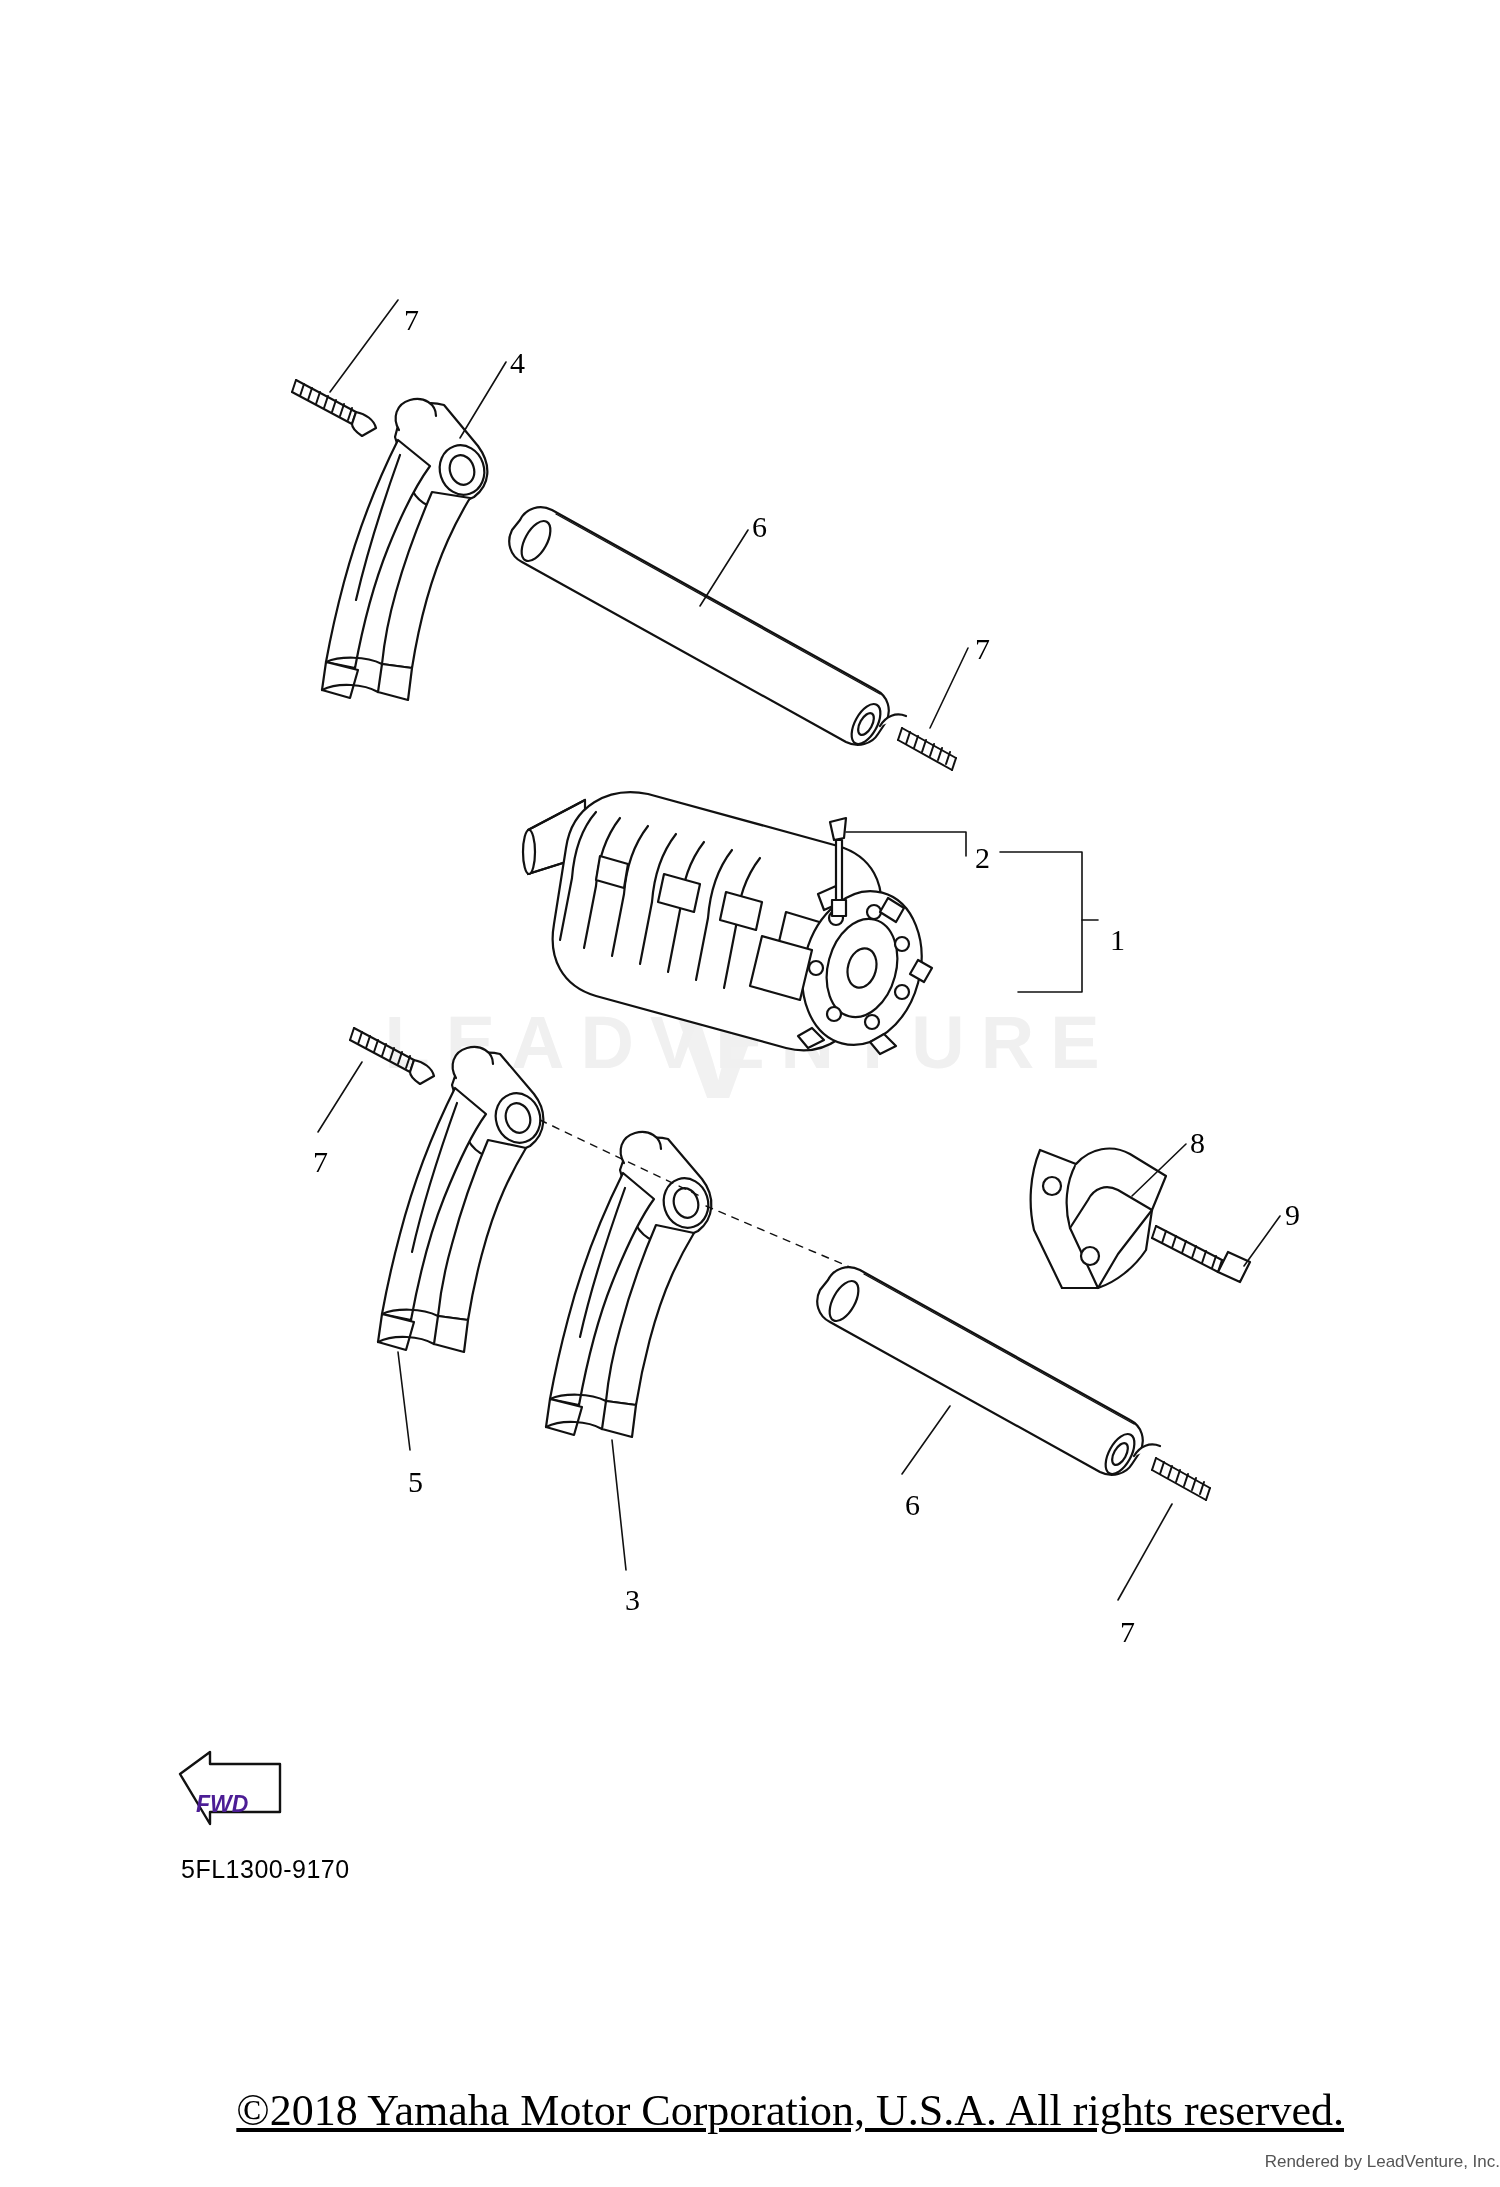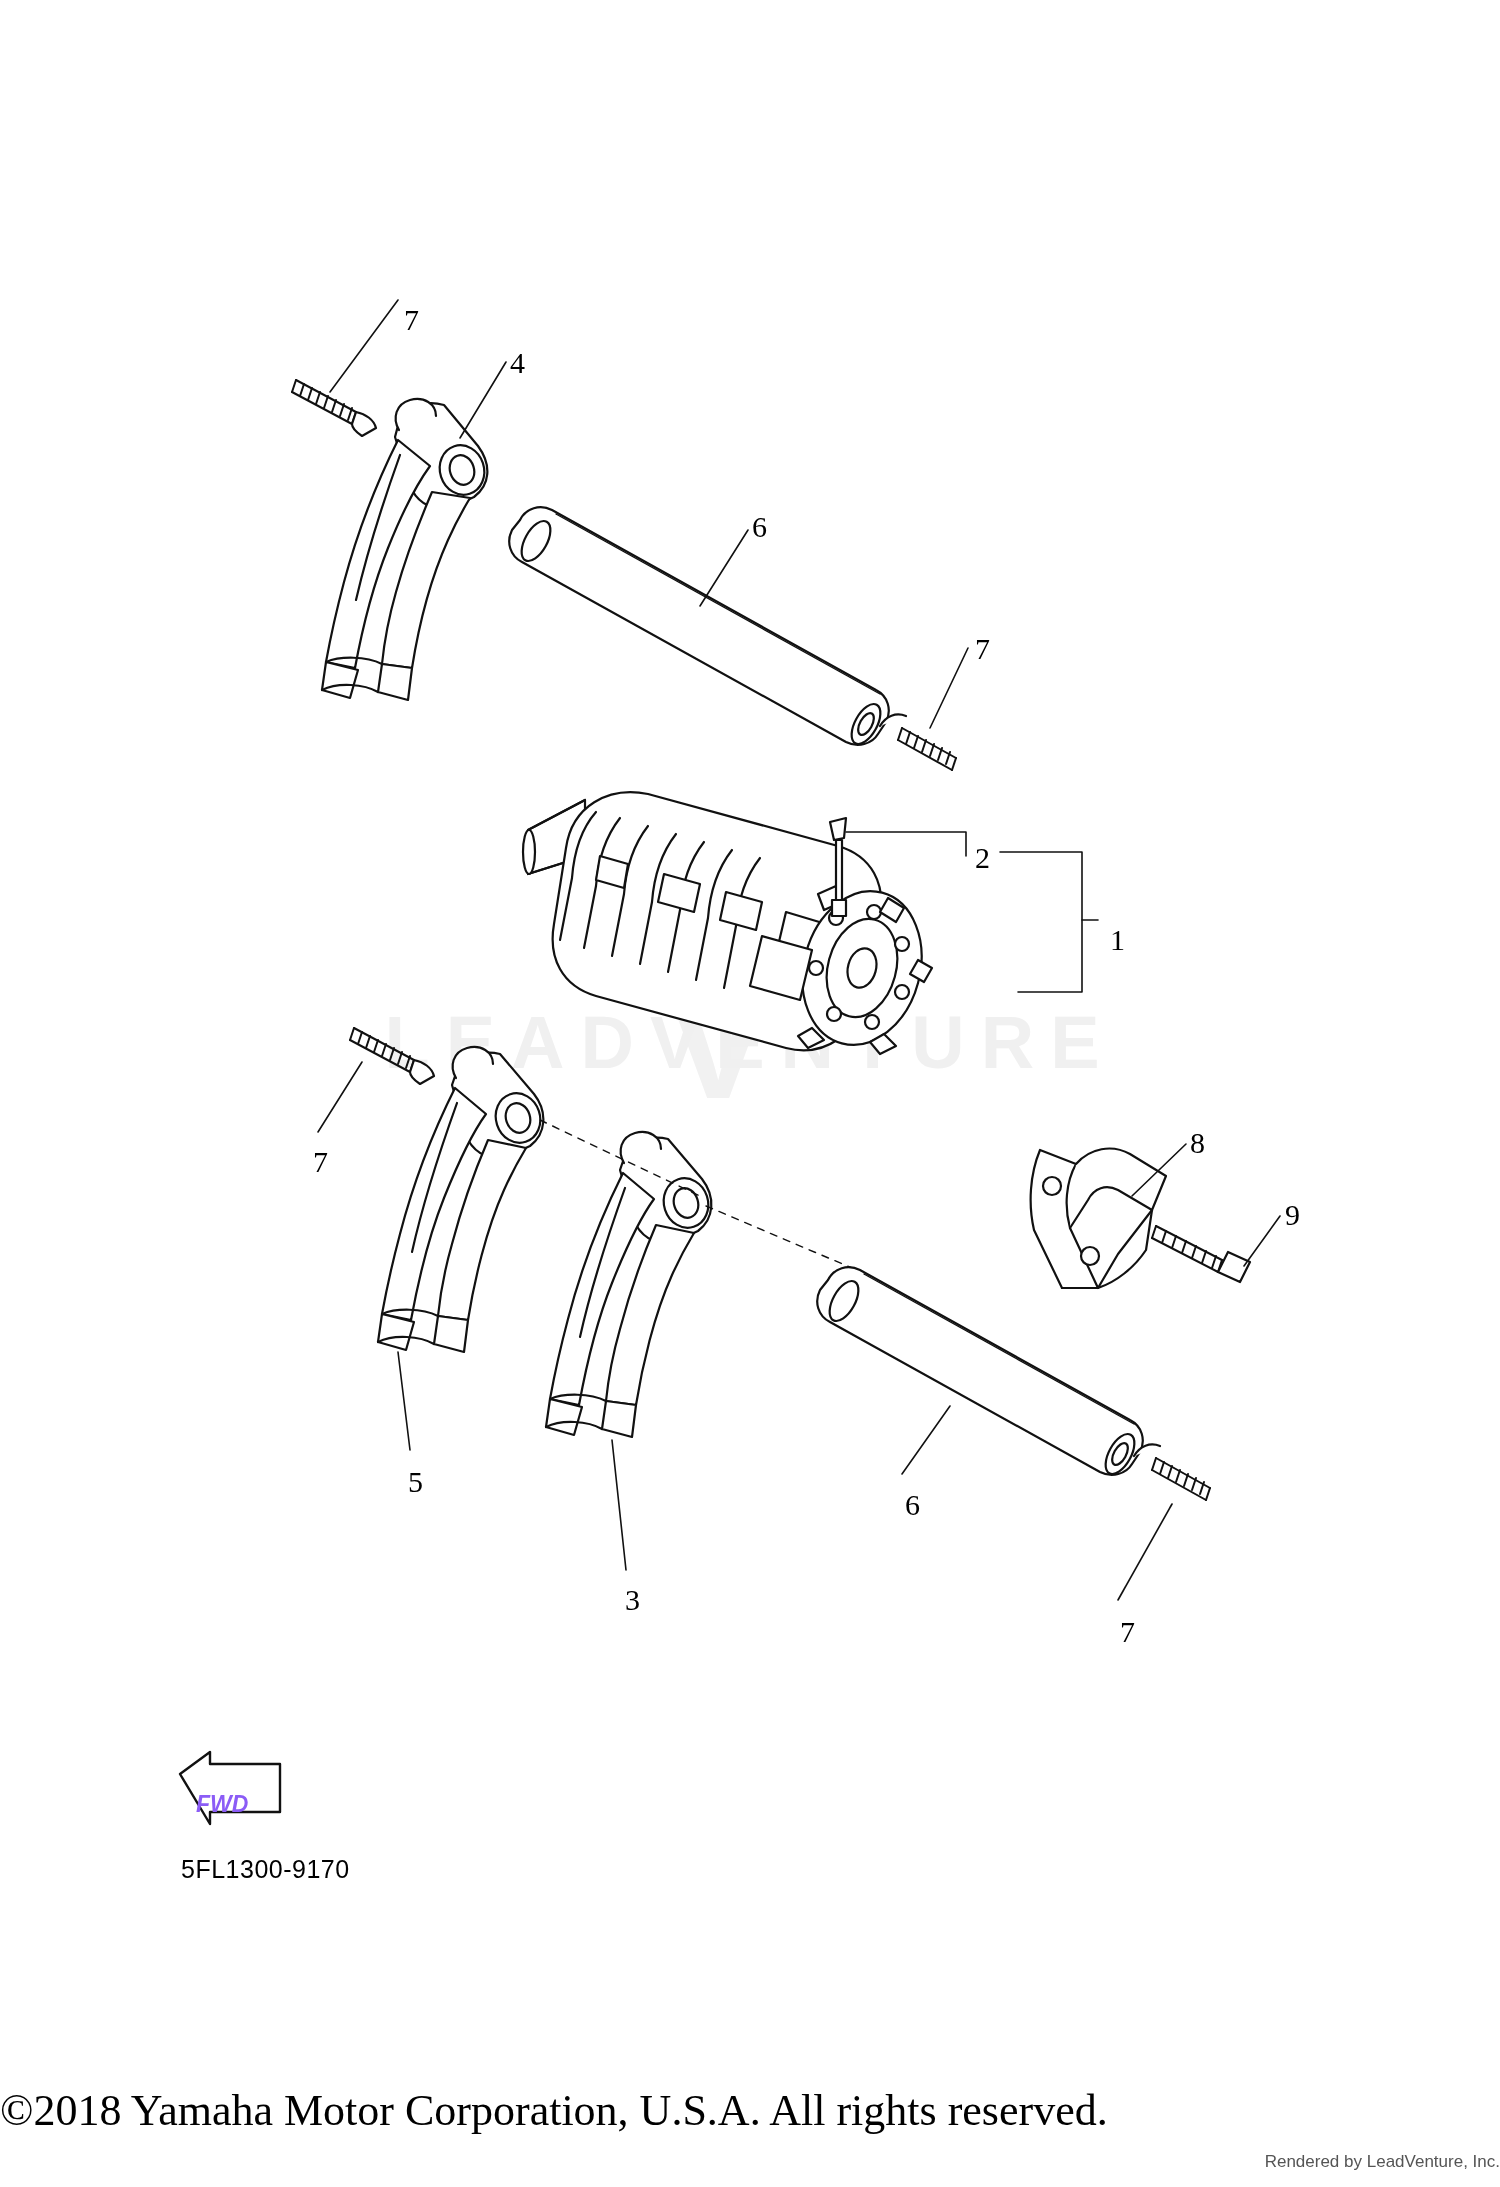--- a/index.html
+++ b/index.html
@@ -44,21 +44,21 @@
     margin-left: 21px;
   }
   .fwd-label {
     position: absolute;
     left: 196px;
     top: 1791px;
     font-family: "Liberation Sans", sans-serif;
     font-size: 23px;
     font-weight: bold;
     font-style: italic;
-    color: #8b5cf6;
+    color: #4c1d95;
   }
   .watermark {
     position: absolute;
     left: 0;
     top: 1000px;
     width: 1500px;
     text-align: center;
     font-family: "Liberation Sans", sans-serif;
     font-size: 74px;
     letter-spacing: 16px;
@@ -76,25 +76,26 @@
     color: #f1f1f1;
     font-weight: bold;
     user-select: none;
     pointer-events: none;
   }
   .copyright {
     position: absolute;
     left: 0;
     top: 2085px;
     width: 1344px;
-    text-align: left;
+    text-align: right;
     font-family: "Liberation Serif", serif;
     font-size: 44px;
     color: #000;
     white-space: nowrap;
+    text-decoration: underline;
   }
   .rendered-by {
     position: absolute;
     left: 0;
     top: 2152px;
     width: 1500px;
     text-align: right;
     font-family: "Liberation Sans", sans-serif;
     font-size: 17px;
     color: #555;

